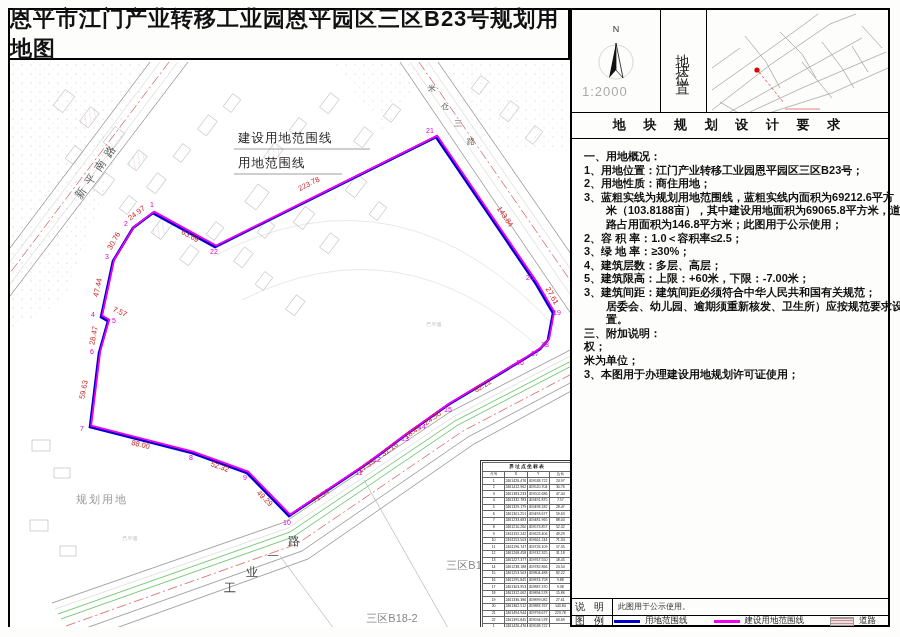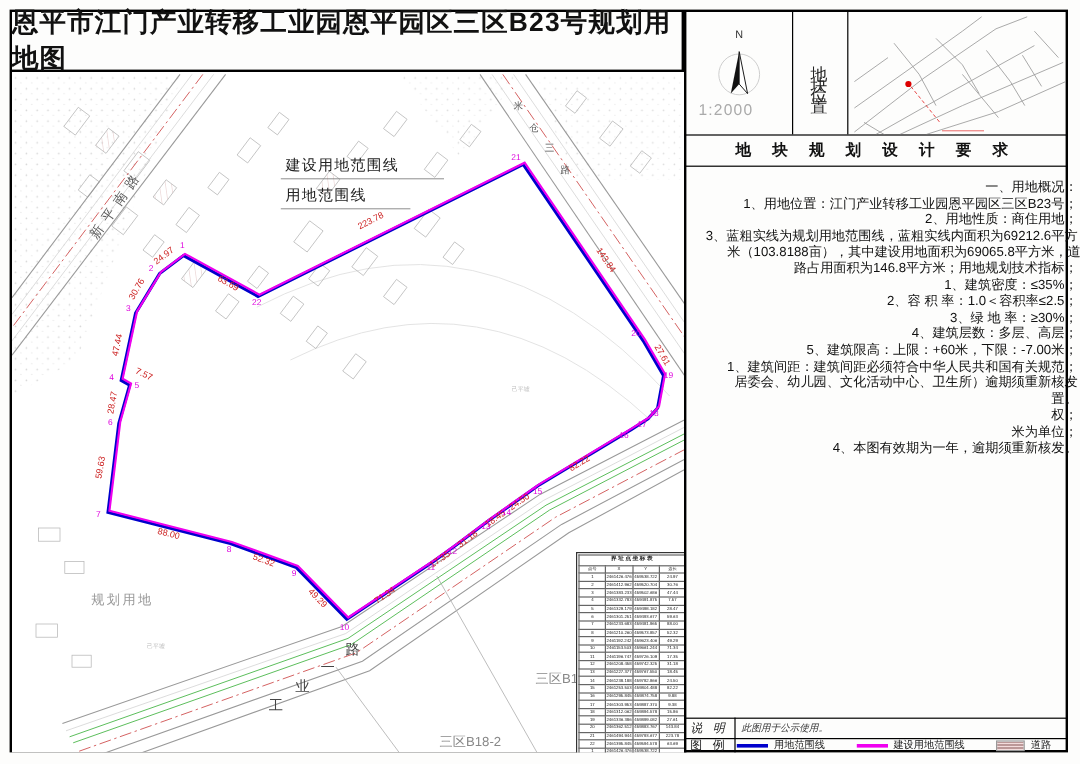--- a/index.html
+++ b/index.html
@@ -16,24 +16,24 @@
   .hline{position:absolute;background:#000;}
   .cell-north{position:absolute;left:572px;top:10px;width:88px;height:102px;}
   .north-n{position:absolute;left:0;top:14px;width:88px;text-align:center;font-size:9px;color:#333;}
   .scale-label{position:absolute;left:10px;top:74px;font-size:13px;color:#aaa;letter-spacing:1px;}
   .cell-sectitle{position:absolute;left:660px;top:10px;width:46px;height:102px;display:flex;align-items:center;justify-content:center;}
   .cell-sectitle div{writing-mode:vertical-rl;letter-spacing:9px;font-size:14px;color:#222;}
   .cell-minimap{position:absolute;left:706px;top:10px;width:184px;height:102px;overflow:hidden;}
   .req-header{position:absolute;left:570px;top:112px;width:320px;height:26px;display:flex;align-items:center;justify-content:center;
               font-size:13px;font-weight:bold;letter-spacing:7px;color:#111;}
   .req-block{position:absolute;left:572px;top:142px;width:314px;padding:8px 2px 0 12px;font-size:11px;line-height:13.6px;
-             font-weight:400;color:#111;text-align:right;}
+             font-weight:700;color:#111;}
   .req-block .ln{white-space:nowrap;}
   .req-block .ind{padding-left:22px;}
-  .legend-note-row{position:absolute;left:570px;top:598px;width:268px;height:17px;font-style:italic;}
+  .legend-note-row{position:absolute;left:570px;top:598px;width:268px;height:17px;}
   .legend-row{position:absolute;left:570px;top:615px;width:320px;height:12px;}
   .legend-label{position:absolute;left:4px;top:0;width:34px;height:100%;display:flex;align-items:center;justify-content:center;
                 font-size:10px;letter-spacing:3px;color:#222;}
   .legend-note-text{position:absolute;left:48px;top:3px;font-size:8px;color:#333;}
   .legend-items{position:absolute;left:44px;top:0;right:0;height:100%;display:flex;align-items:center;gap:26px;}
   .legend-item{display:flex;align-items:center;gap:5px;}
   .legend-item .lbl{font-size:8.5px;color:#222;}
   .sym-blue{width:26px;height:3px;background:#0000cc;}
   .sym-magenta{width:26px;height:3px;background:#f000f0;}
   .sym-road{width:22px;height:7px;border:0.5px solid #999;
@@ -429,32 +429,32 @@
     </svg>
   </div>
 
   <div class="req-header">地 块 规 划 设 计 要 求</div>
   <div class="req-block" id="req-lines">
       <div class="ln">一、用地概况：</div>
       <div class="ln">1、用地位置：江门产业转移工业园恩平园区三区B23号；</div>
       <div class="ln">2、用地性质：商住用地；</div>
       <div class="ln">3、蓝粗实线为规划用地范围线，蓝粗实线内面积为69212.6平方</div>
       <div class="ln ind">米（103.8188亩），其中建设用地面积为69065.8平方米，道</div>
-      <div class="ln ind">路占用面积为146.8平方米；用地规划技术指标；</div>
-      <div class="ln">1、建筑密度：≤35%；</div>
+      <div class="ln ind">路占用面积为146.8平方米；此图用于公示使用；</div>
       <div class="ln">2、容 积 率：1.0＜容积率≤2.5；</div>
       <div class="ln">3、绿 地 率：≥30%；</div>
       <div class="ln">4、建筑层数：多层、高层；</div>
       <div class="ln">5、建筑限高：上限：+60米，下限：-7.00米；</div>
-      <div class="ln">1、建筑间距：建筑间距必须符合中华人民共和国有关规范；</div>
-      <div class="ln ind">居委会、幼儿园、文化活动中心、卫生所）逾期须重新核发</div>
+      <div class="ln">3、建筑间距：建筑间距必须符合中华人民共和国有关规范；</div>
+      <div class="ln ind">居委会、幼儿园、逾期须重新核发、卫生所）应按规范要求设</div>
       <div class="ln ind">置。</div>
+      <div class="ln">三、附加说明：</div>
       <div class="ln">权；</div>
       <div class="ln">米为单位；</div>
-      <div class="ln">4、本图有效期为一年，逾期须重新核发。</div>
+      <div class="ln">3、本图用于办理建设用地规划许可证使用；</div>
     </div>
 
   <div class="legend-note-row">
     <div class="legend-label">说 明</div>
     <div class="legend-note-text">此图用于公示使用。</div>
   </div>
   <div class="legend-row">
     <div class="legend-label">图 例</div>
     <div class="legend-items" id="legend-items">
         <div class="legend-item">

